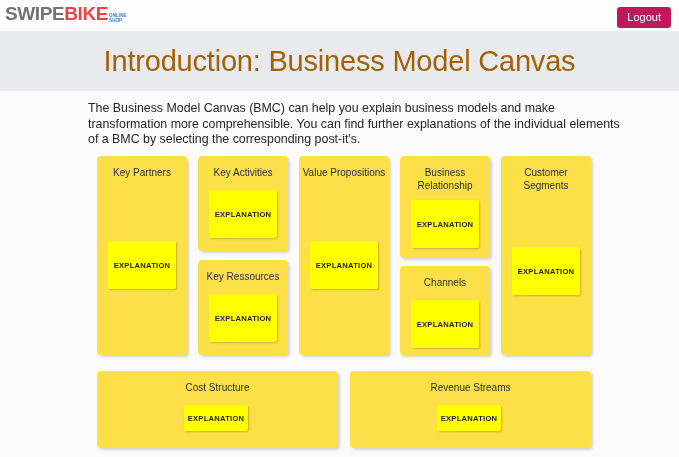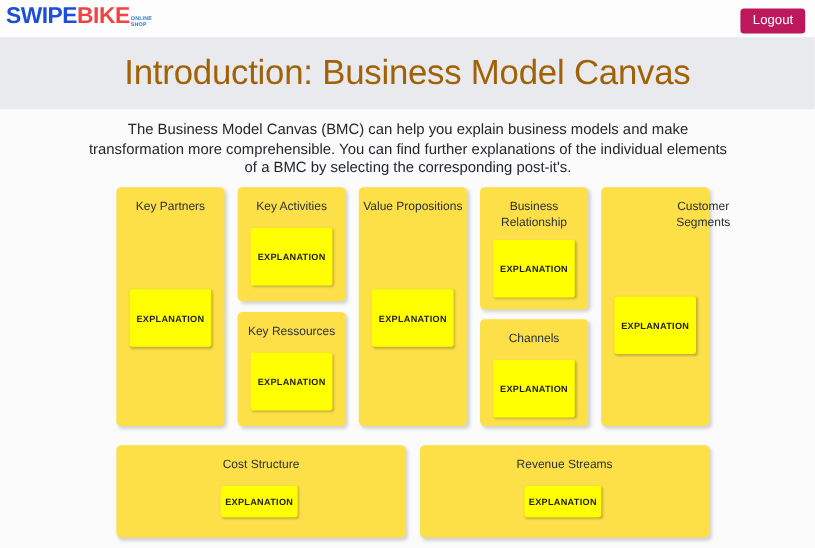--- a/index.html
+++ b/index.html
@@ -16,21 +16,21 @@
   .topbar {
     position: absolute; left: 0; top: 0; width: 679px; height: 31px;
     background: #fdfdfd;
   }
   .logo {
     position: absolute; left: 5px; top: 3px;
     display: flex; align-items: flex-end;
     letter-spacing: -0.4px;
   }
   .logo-swipe {
-    font-size: 19px; font-weight: bold; color: #1d4ed8;
+    font-size: 19px; font-weight: bold; color: #737373;
     font-family: "Liberation Sans", sans-serif;
   }
   .logo-bike {
     font-size: 19px; font-weight: bold; color: #ef4444;
     font-family: "Liberation Sans", sans-serif;
   }
   .logo-sub {
     display: flex; flex-direction: column;
     margin-left: 1px; margin-bottom: 2px;
     line-height: 5px;
@@ -54,22 +54,22 @@
     background: #e9eaee;
     display: flex; align-items: center; justify-content: center;
   }
   .page-title {
     font-size: 29px; font-weight: normal; color: #a16207;
     letter-spacing: -0.2px;
   }
 
   
   .intro {
-    position: absolute; left: 70px; top: 101px; width: 540px;
-    text-align: center; font-size: 12.4px; line-height: 15.5px;
+    position: absolute; left: 88px; top: 101px; width: 540px;
+    text-align: left; font-size: 12.4px; line-height: 15.5px;
     color: #23272c;
   }
 
   
   .canvas { position: absolute; left: 0; top: 0; width: 679px; height: 457px; }
 
   .bmc-box {
     position: absolute;
     background: #fde047;
     border-radius: 4px;
@@ -155,21 +155,21 @@
     </div>
 
     <div class="bmc-box" style="left:400px; top:266px; width:90px; height:89px;">
       <div class="bmc-title">Channels</div>
       <div class="postit" style="left:11px; top:34px; width:68px; height:48px;">
         <span>EXPLANATION</span>
       </div>
     </div>
 
     <div class="bmc-box" style="left:501px; top:156px; width:90px; height:199px;">
-      <div class="bmc-title" style="padding:0 18px;margin-left:40px;">Customer Segments</div>
+      <div class="bmc-title" style="padding:0 18px;">Customer Segments</div>
       <div class="postit" style="left:11px; top:91px; width:68px; height:48px;">
         <span>EXPLANATION</span>
       </div>
     </div>
 
     <div class="bmc-box" style="left:97px; top:371px; width:241px; height:77px;">
       <div class="bmc-title">Cost Structure</div>
       <div class="postit" style="left:87px; top:34px; width:64px; height:26px;">
         <span>EXPLANATION</span>
       </div>

